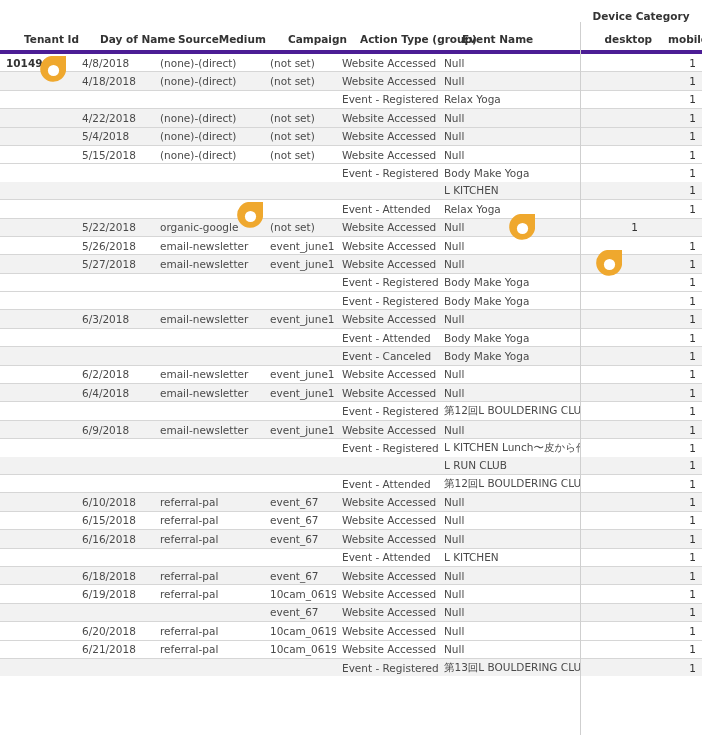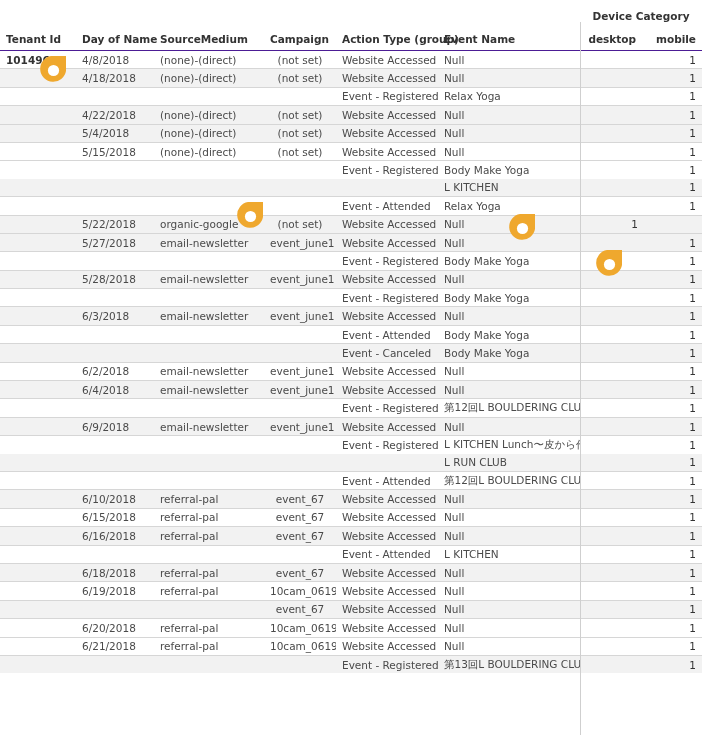--- a/index.html
+++ b/index.html
@@ -55,23 +55,23 @@
     background: none;
     vertical-align: bottom;
     height: 16px;
   }
 
   
   tr.fieldhead th {
     font-weight: bold;
     font-size: 10.5px;
     color: #333;
-    padding: 2px 6px 5px 6px;
+    padding: 2px 6px 5px 24px;
     border: none;
-    border-bottom: 1px solid #4c1d95;
+    border-bottom: 4px solid #4c1d95;
     white-space: nowrap;
     vertical-align: bottom;
     background: #ffffff;
     height: 17px;
   }
   tr.fieldhead th.lft { text-align: left; }
   tr.fieldhead th.rgt { text-align: right; }
   tr.fieldhead th.mid { text-align: center; }
   tr.fieldhead th.vsep { border-left: 1px solid #cfcfcf; }
 
@@ -82,21 +82,21 @@
     font-size: 10.5px;
     color: #4a4a4a;
     white-space: nowrap;
     overflow: hidden;
     text-overflow: clip;
     vertical-align: middle;
     border: none;
   }
   td.num   { text-align: right; color: #333; }
   td.lft   { text-align: left; }
-  td.rgt   { text-align: center; margin-top: 12px; }
+  td.rgt   { text-align: left; margin-top: 12px; }
   td.tenant{ color: #333; font-weight: bold; text-align: left; }
   td.vsep  { border-left: 1px solid #cfcfcf; }
 
   
   tr.band td { background: #f2f2f2; }
   tr.plain td { background: #ffffff; }
 
   
   tr.rule td { border-top: 1px solid #d6d6d6; }
 
@@ -243,47 +243,47 @@
         <tr class="band rule">
           <td class="tenant"></td>
           <td class="lft">5/22/2018</td>
           <td class="lft">organic-google</td>
           <td class="rgt">(not set)</td>
           <td class="lft">Website Accessed</td>
           <td class="lft">Null</td>
           <td class="num vsep">1</td>
           <td class="num"></td>
         </tr>
+        <tr class="plain rule">
+          <td class="tenant"></td>
+          <td class="lft">5/26/2018</td>
+          <td class="lft">email-newsletter</td>
+          <td class="rgt">event_june1</td>
+          <td class="lft">Website Accessed</td>
+          <td class="lft">Null</td>
+          <td class="num vsep"></td>
+          <td class="num">1</td>
+        </tr>
         <tr class="band rule">
           <td class="tenant"></td>
           <td class="lft">5/27/2018</td>
           <td class="lft">email-newsletter</td>
           <td class="rgt">event_june1</td>
           <td class="lft">Website Accessed</td>
           <td class="lft">Null</td>
           <td class="num vsep"></td>
           <td class="num">1</td>
         </tr>
         <tr class="plain rule">
           <td class="tenant"></td>
           <td class="lft"></td>
           <td class="lft"></td>
           <td class="rgt"></td>
           <td class="lft">Event - Registered</td>
           <td class="lft">Body Make Yoga</td>
-          <td class="num vsep"></td>
-          <td class="num">1</td>
-        </tr>
-        <tr class="band rule">
-          <td class="tenant"></td>
-          <td class="lft">5/28/2018</td>
-          <td class="lft">email-newsletter</td>
-          <td class="rgt">event_june1</td>
-          <td class="lft">Website Accessed</td>
-          <td class="lft">Null</td>
           <td class="num vsep"></td>
           <td class="num">1</td>
         </tr>
         <tr class="plain rule">
           <td class="tenant"></td>
           <td class="lft"></td>
           <td class="lft"></td>
           <td class="rgt"></td>
           <td class="lft">Event - Registered</td>
           <td class="lft">Body Make Yoga</td>

